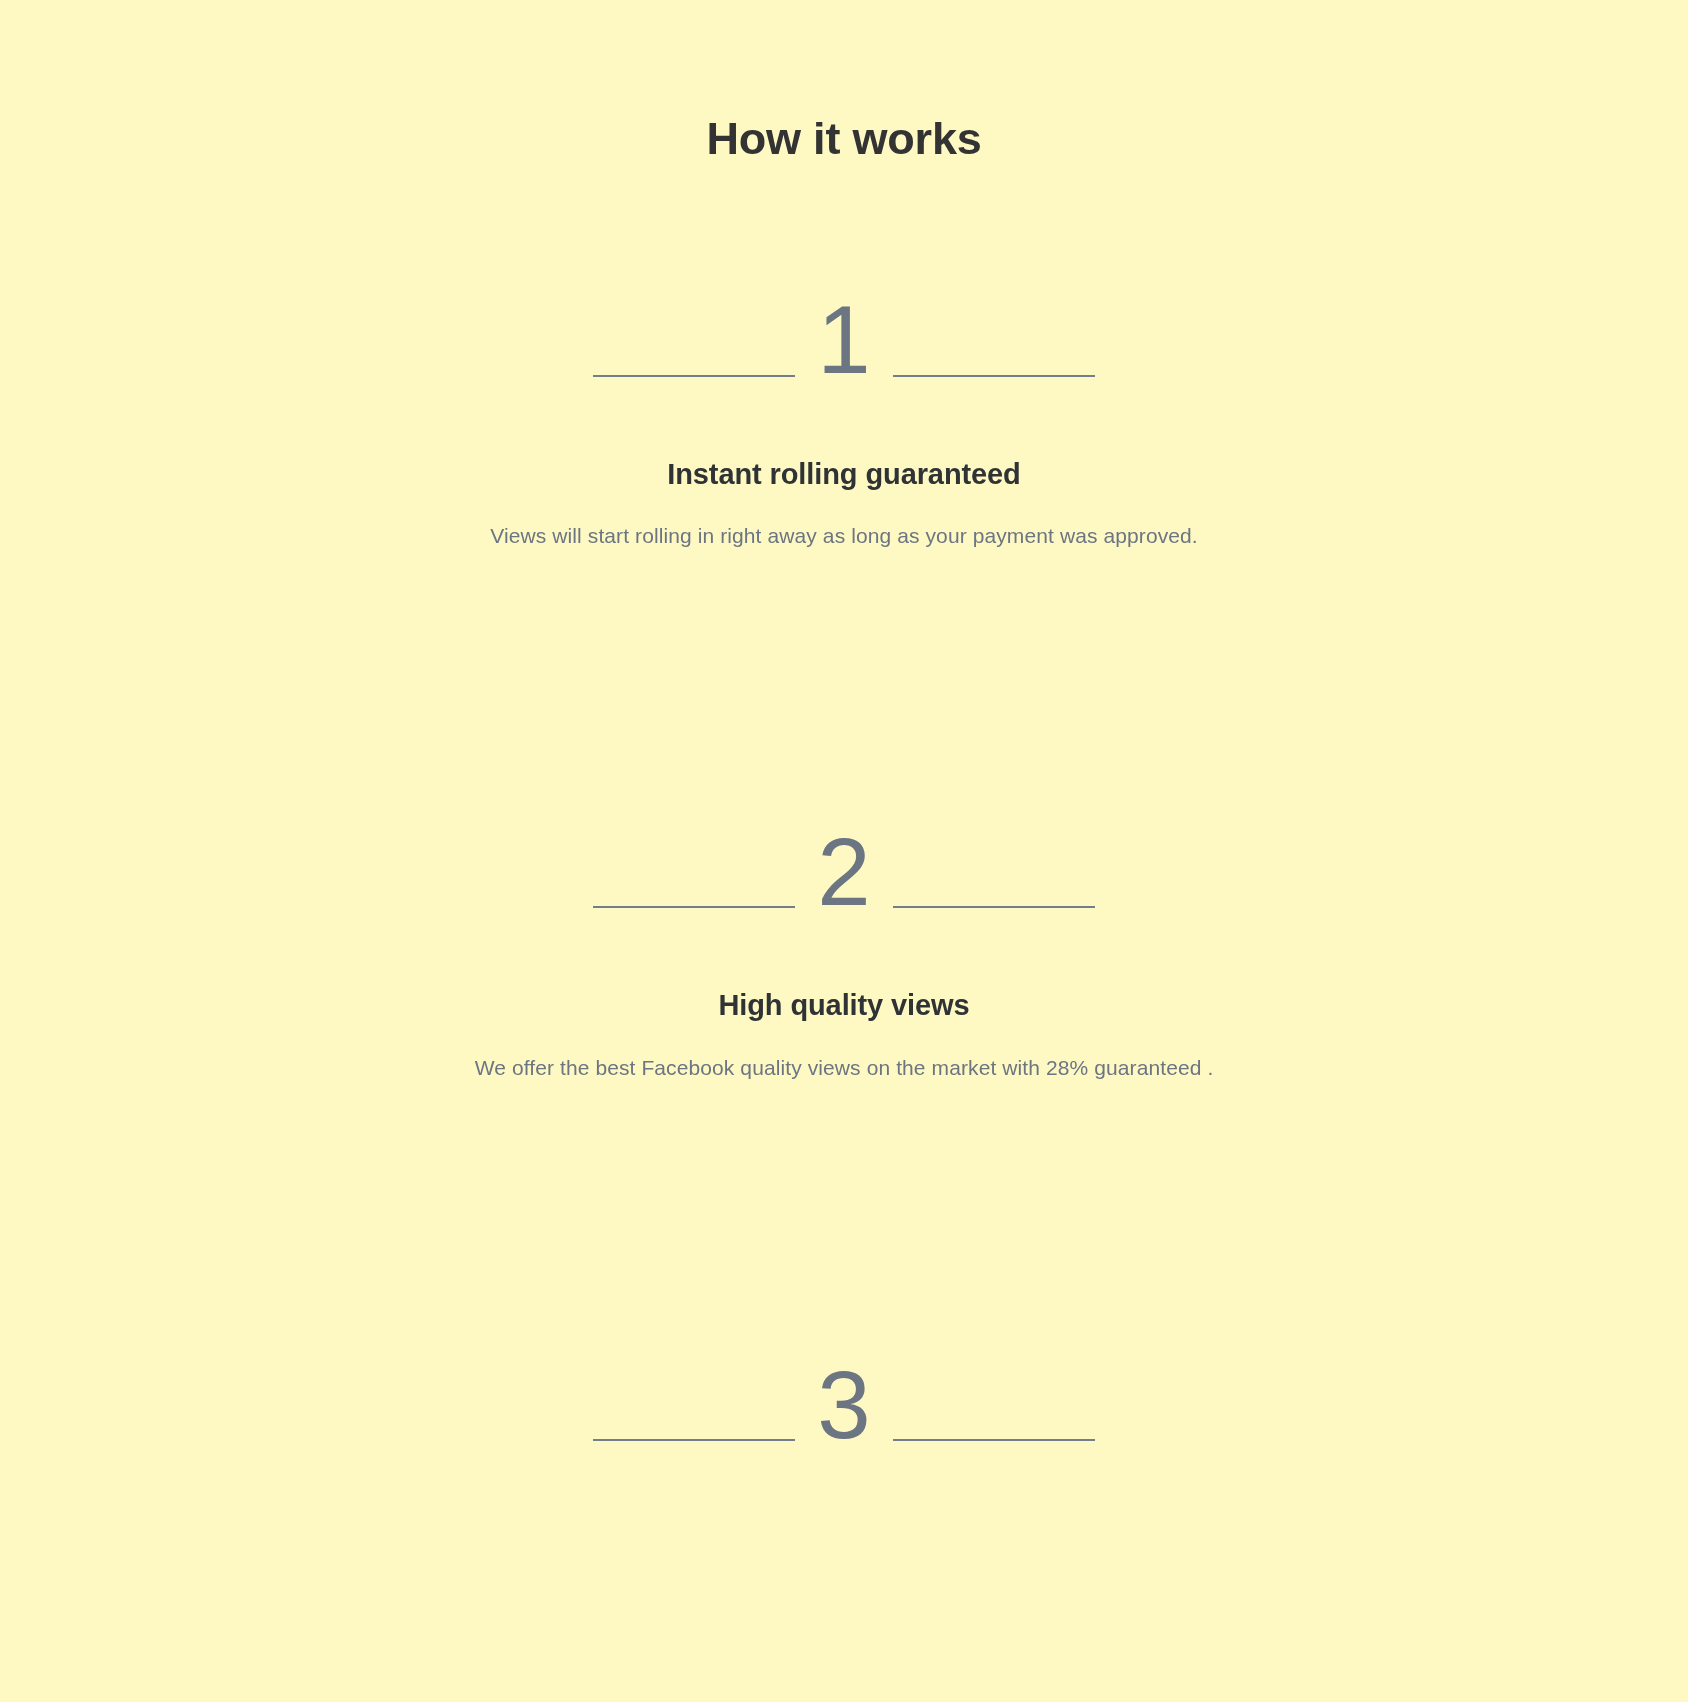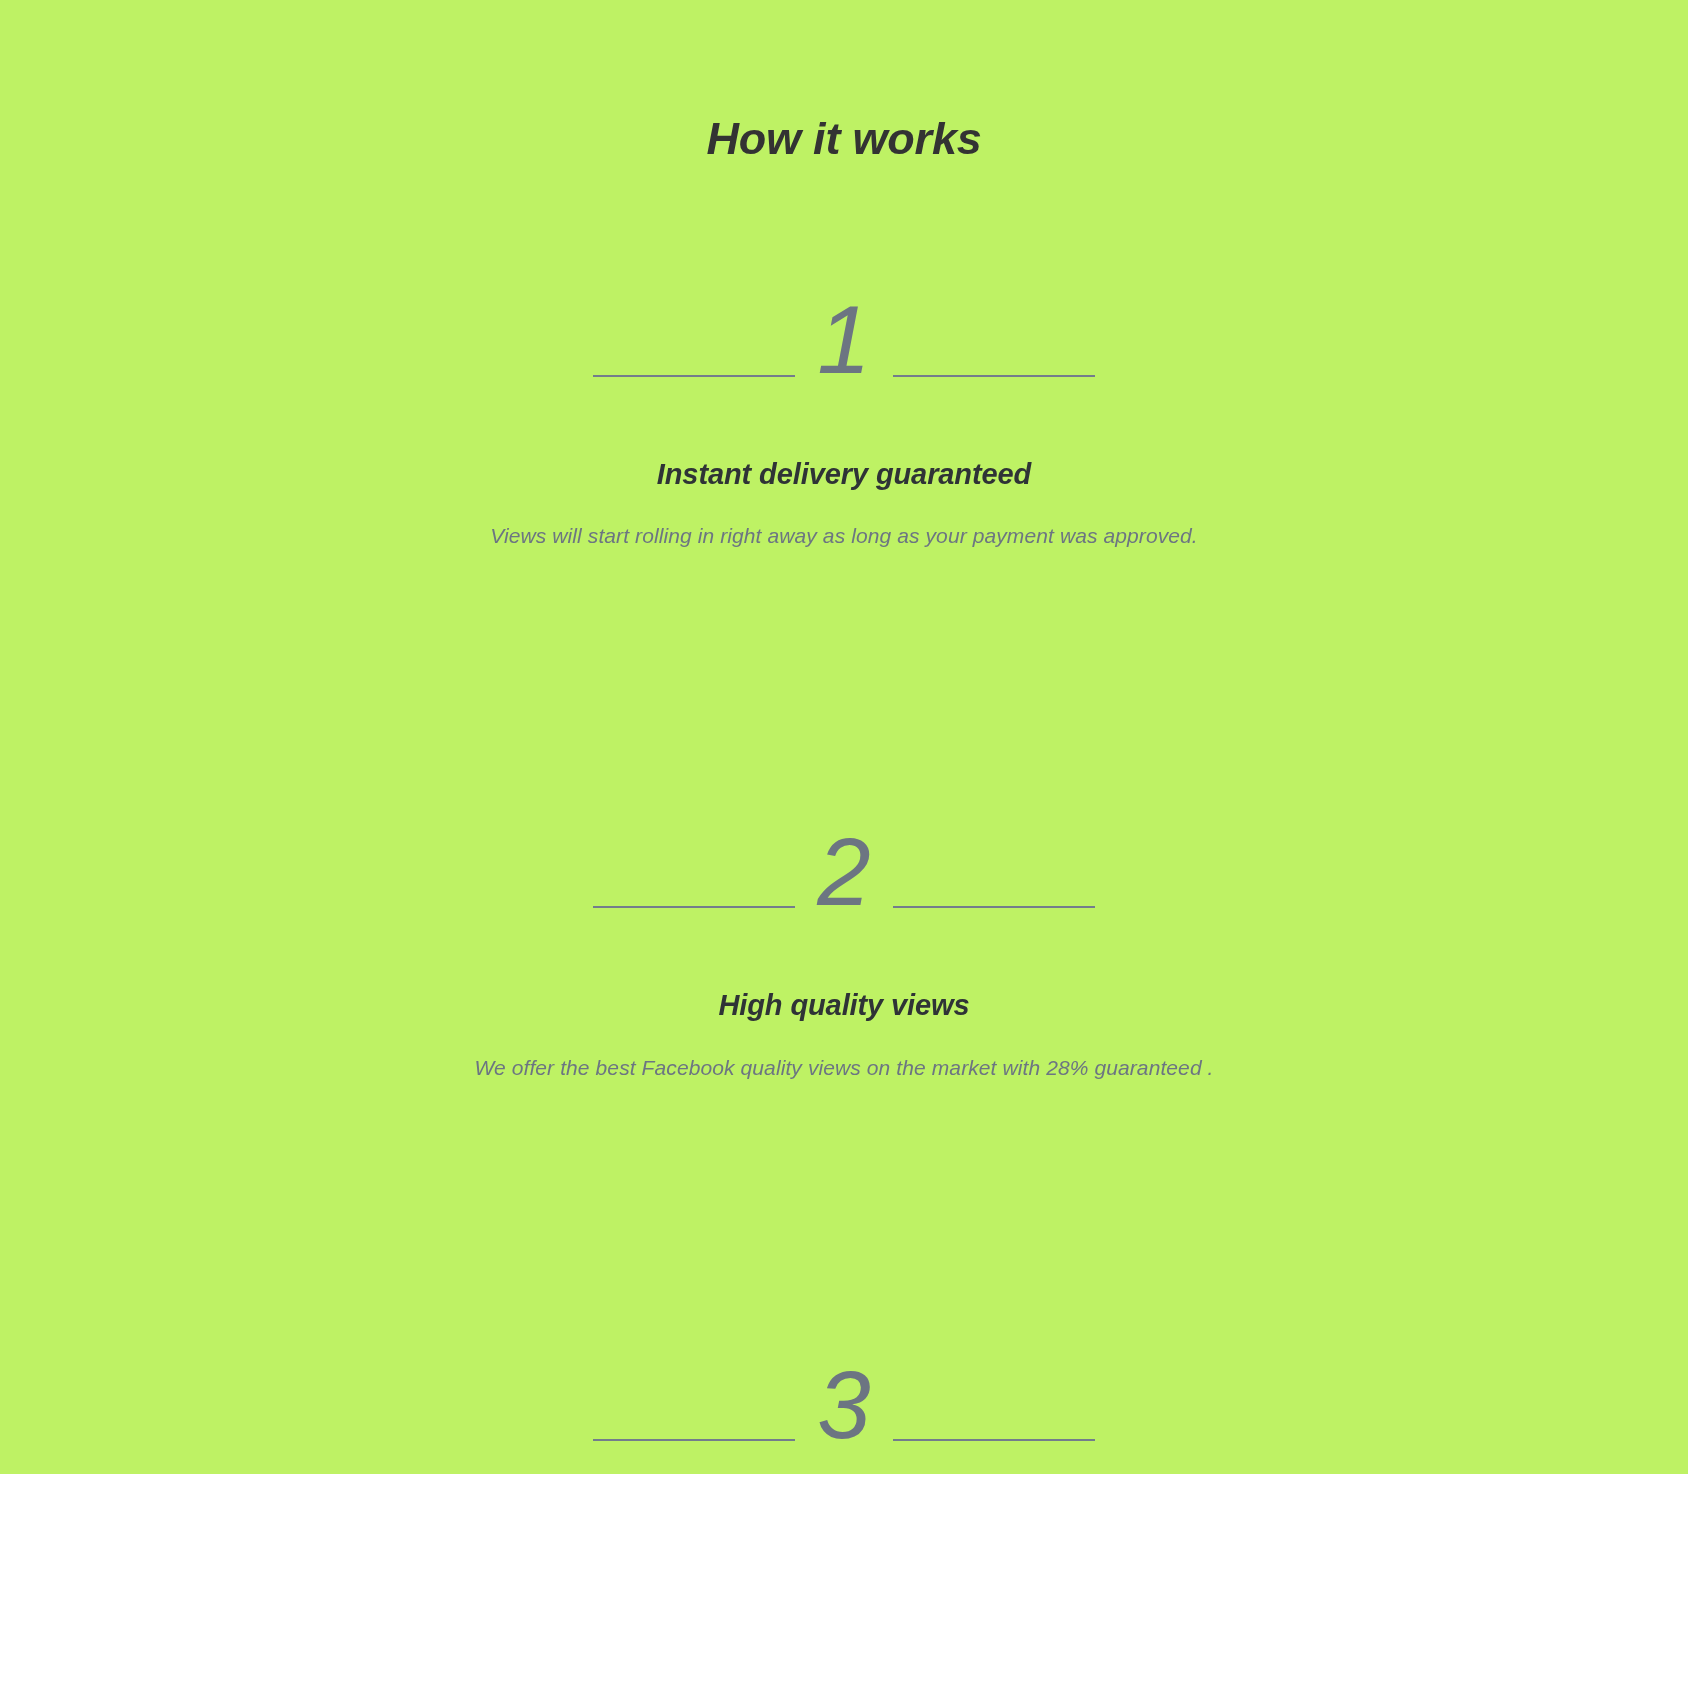--- a/index.html
+++ b/index.html
@@ -11,25 +11,24 @@
     width: 1688px;
     height: 1702px;
     background: #ffffff;
     font-family: "Liberation Sans", sans-serif;
     -webkit-font-smoothing: antialiased;
     overflow: hidden;
   }
 
   .page {
     width: 1688px;
-    height: 1474px;
+    height: 1702px;
     position: relative;
-    background: #bef264;
+    background: #fef9c3;
     box-sizing: border-box;
-    font-style: italic;
   }
 
   .section-title {
     text-align: center;
     font-size: 45px;
     font-weight: bold;
     color: #333333;
     letter-spacing: -0.2px;
     margin: 0;
     padding-top: 113px;
@@ -111,21 +110,21 @@
   <h2 class="section-title">How it works</h2>
 
   <div class="steps">
 
     <div class="step step-1">
       <div class="step-number-row">
         <span class="rule rule-left"></span>
         <span class="step-number">1</span>
         <span class="rule rule-right"></span>
       </div>
-      <h3 class="step-heading">Instant delivery guaranteed</h3>
+      <h3 class="step-heading">Instant rolling guaranteed</h3>
       <p class="step-text">Views will start rolling in right away as long as your payment was approved.</p>
     </div>
 
     <div class="step step-2">
       <div class="step-number-row">
         <span class="rule rule-left"></span>
         <span class="step-number">2</span>
         <span class="rule rule-right"></span>
       </div>
       <h3 class="step-heading">High quality views</h3>

